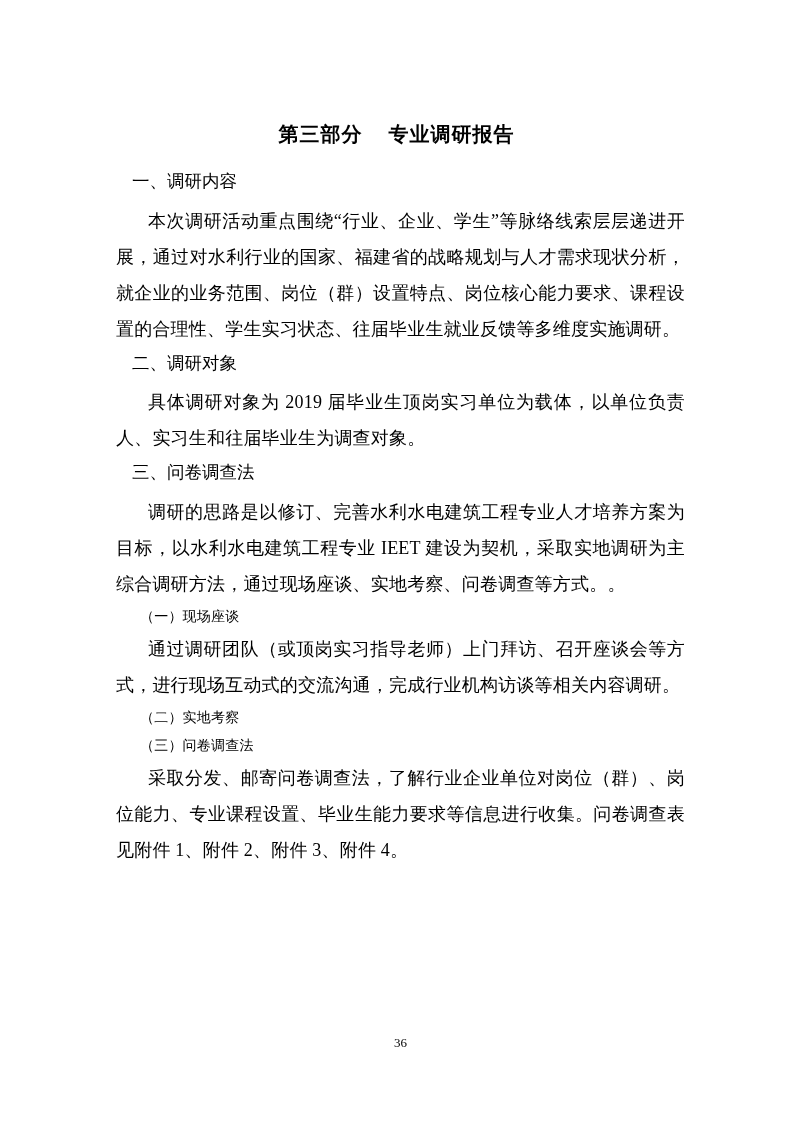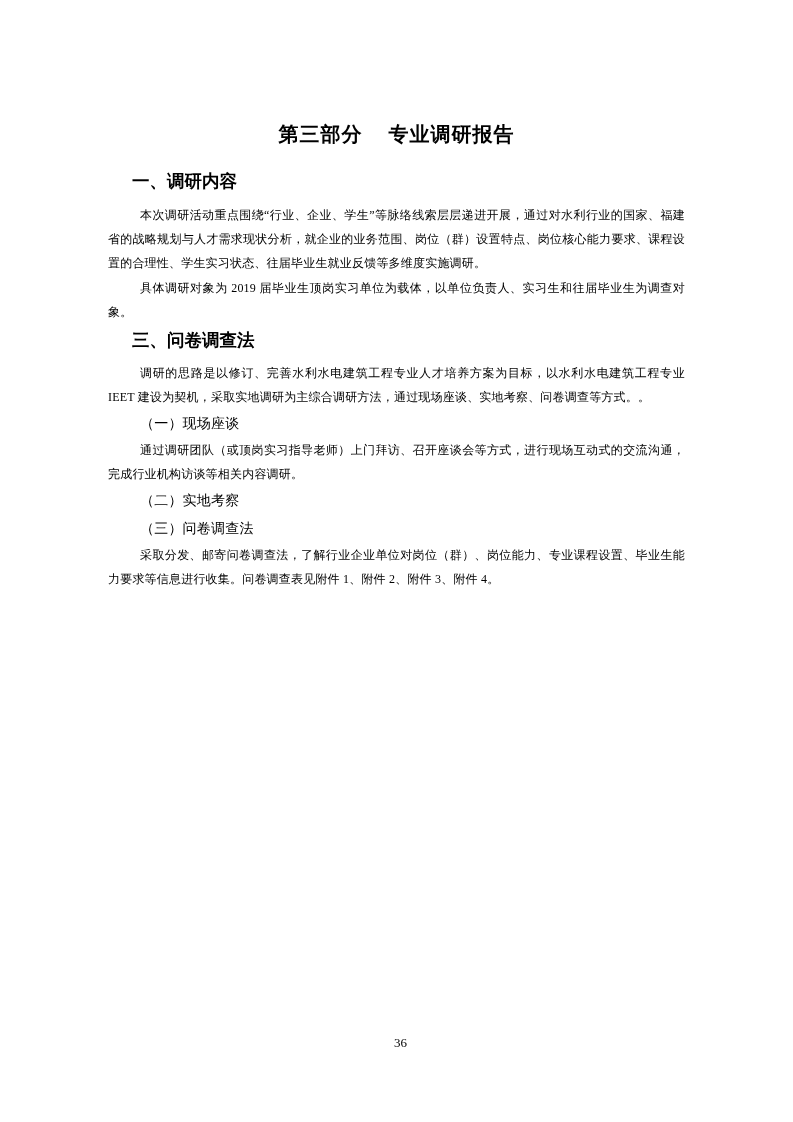--- a/index.html
+++ b/index.html
@@ -29,29 +29,29 @@
     letter-spacing: 1px;
     margin: 0 0 16px 0;
     line-height: 1.6;
   }
   .doc-title .gap {
     display: inline-block;
     width: 26px;
   }
   .section-heading {
     font-size: 17.5px;
-    font-weight: bold;
+    font-weight: normal;
     margin: 0 0 6px 0;
     text-indent: 24px;
     line-height: 1.75;
   }
   .para {
-    font-size: 12px;
+    font-size: 18px;
     line-height: 2.0;
-    margin: 0 0 1px 0;
+    margin: 0 0 1px 8px;
     text-indent: 32px;
     text-align: justify;
     text-justify: inter-ideograph;
     letter-spacing: 0.2px;
   }
   .sub-heading {
     font-size: 14px;
     line-height: 2.0;
     margin: 0;
     text-indent: 32px;
@@ -70,20 +70,21 @@
 </head>
 <body>
 
 <div class="page">
 
   <h1 class="doc-title"><span>第三部分</span><span class="gap"></span><span>专业调研报告</span></h1>
 
   <h2 class="section-heading">一、调研内容</h2>
   <p class="para">本次调研活动重点围绕“行业、企业、学生”等脉络线索层层递进开展，通过对水利行业的国家、福建省的战略规划与人才需求现状分析，就企业的业务范围、岗位（群）设置特点、岗位核心能力要求、课程设置的合理性、学生实习状态、往届毕业生就业反馈等多维度实施调研。</p>
 
+  <h2 class="section-heading">二、调研对象</h2>
   <p class="para">具体调研对象为 2019 届毕业生顶岗实习单位为载体，以单位负责人、实习生和往届毕业生为调查对象。</p>
 
   <h2 class="section-heading">三、问卷调查法</h2>
   <p class="para">调研的思路是以修订、完善水利水电建筑工程专业人才培养方案为目标，以水利水电建筑工程专业 IEET 建设为契机，采取实地调研为主综合调研方法，通过现场座谈、实地考察、问卷调查等方式。。</p>
 
   <p class="sub-heading">（一）现场座谈</p>
   <p class="para">通过调研团队（或顶岗实习指导老师）上门拜访、召开座谈会等方式，进行现场互动式的交流沟通，完成行业机构访谈等相关内容调研。</p>
 
   <p class="sub-heading">（二）实地考察</p>
 

